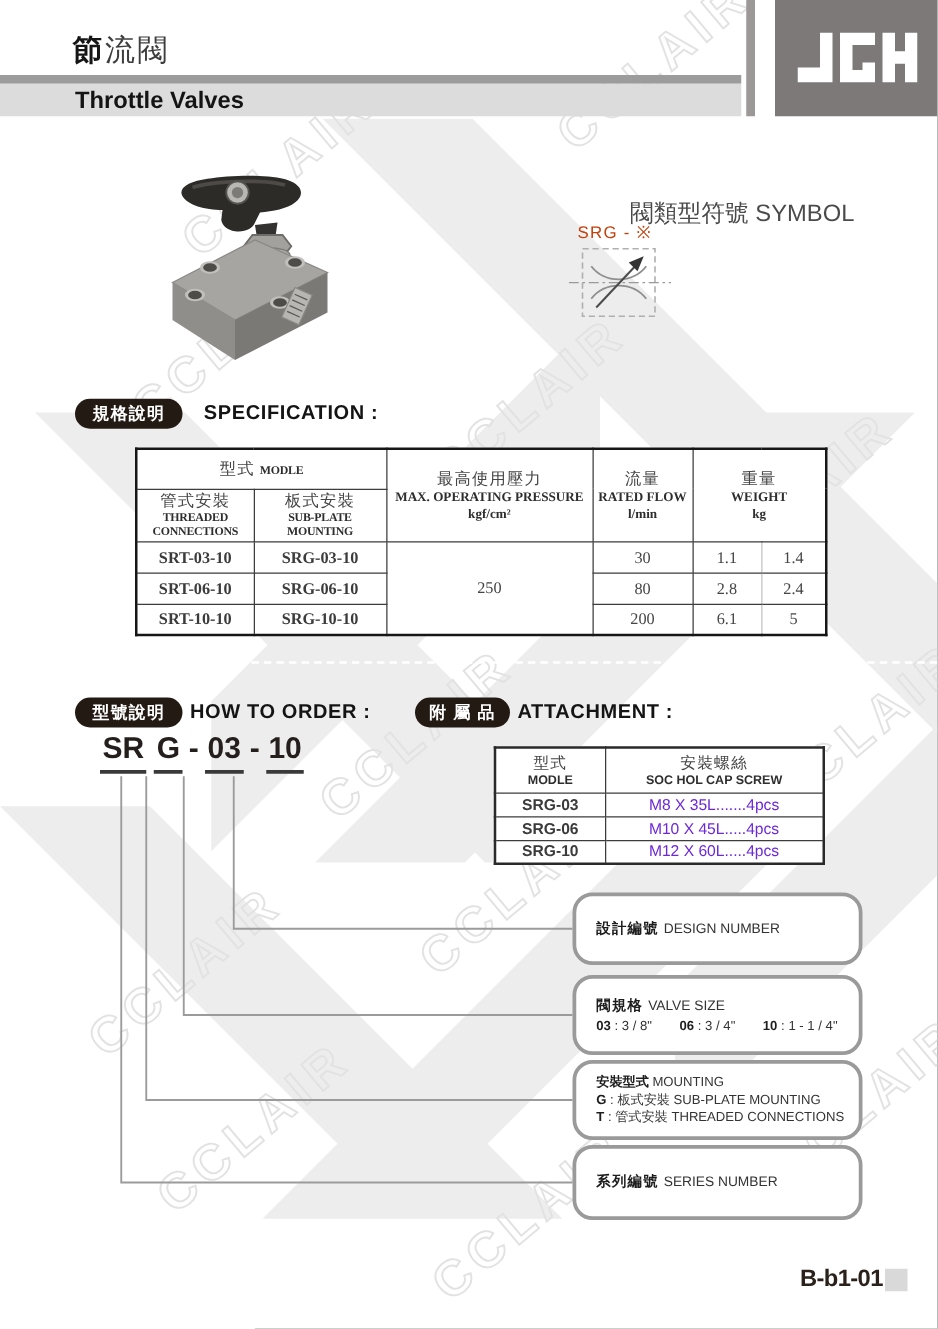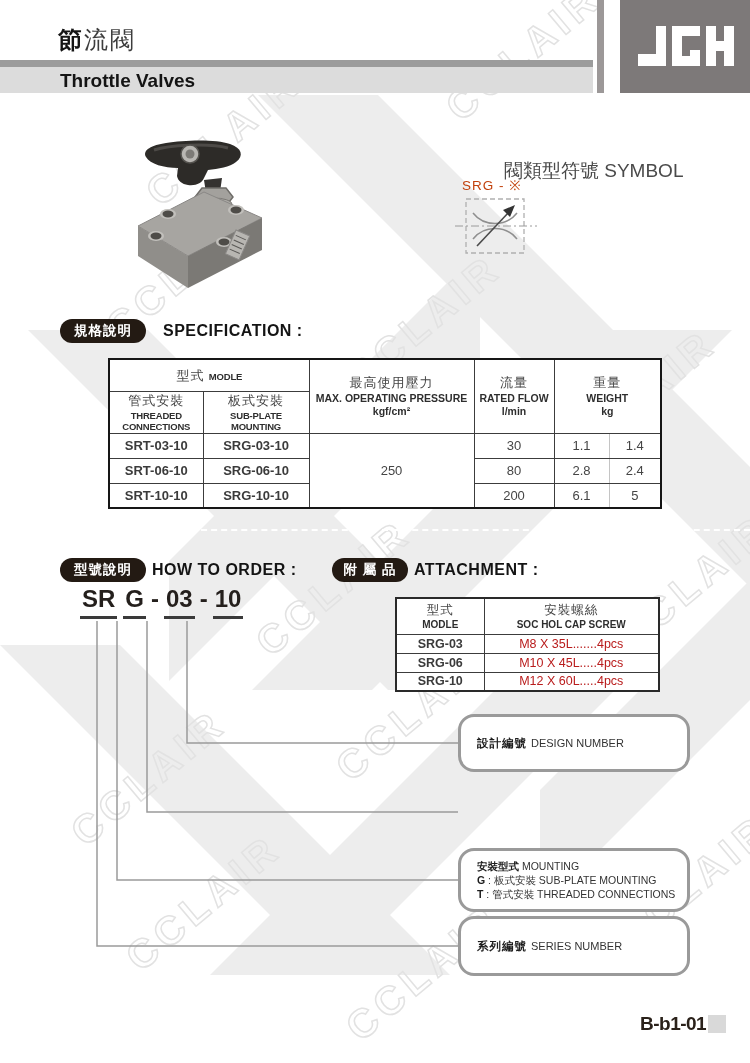--- a/index.html
+++ b/index.html
@@ -22,21 +22,21 @@
   
   .pill{position:absolute;z-index:2;background:#231a13;color:#fff;border-radius:13px;height:24px;
         line-height:24px;text-align:center;font-weight:bold;font-size:13.5px;letter-spacing:1px;}
   .sec-title{position:absolute;z-index:2;font-weight:800;font-size:16px;color:#141414;letter-spacing:.5px;}
   
   .valve{position:absolute;left:124px;top:130px;z-index:2;}
   .sym-l1{position:absolute;left:462px;top:158px;z-index:2;font-size:19px;color:#4a4a4a;margin-left:42px;}
   .sym-l2{position:absolute;left:462px;top:176px;z-index:2;font-size:13.5px;color:#c2410c;letter-spacing:1px;}
   .sym-svg{position:absolute;left:455px;top:194px;z-index:2;}
   
-  .spec-wrap{position:absolute;left:108px;top:358px;z-index:2;}
+  .spec-wrap{position:absolute;left:108px;top:358px;z-index:2;font-family:Liberation Serif, serif;}
   table.spec{border-collapse:collapse;table-layout:fixed;width:552px;border:2px solid #161616;background:#fff;}
   table.spec th,table.spec td{border:1px solid #3c3c3c;padding:0;text-align:center;vertical-align:middle;}
   .hz{font-size:13px;font-weight:normal;color:#454545;letter-spacing:1px;}
   .he{font-size:9.5px;font-weight:bold;color:#2e2e2e;line-height:1.18;letter-spacing:-.2px;}
   .hp{font-size:10.5px;font-weight:bold;color:#2e2e2e;line-height:1.25;}
   .model-cell{font-weight:bold;font-size:13px;color:#3b3b3b;}
   .num-cell{font-size:13px;color:#454545;}
   .wlight{border-right:1px solid #c4c4c4 !important;}
   tr.r1{height:32px;} tr.r2{height:42px;} tr.rd{height:25px;}
   
@@ -45,21 +45,21 @@
   .code .gap{display:inline-block;width:6px;}
   .code .dash{display:inline-block;margin:0 5px;}
   .conn{position:absolute;left:0;top:0;z-index:1;pointer-events:none;}
   
   .att-wrap{position:absolute;left:395px;top:597px;z-index:2;}
   table.att{border-collapse:collapse;table-layout:fixed;width:263px;border:2px solid #2a2a2a;background:#fff;}
   table.att th,table.att td{border:1px solid #3c3c3c;padding:0;text-align:center;vertical-align:middle;}
   .az{font-size:12.5px;font-weight:normal;color:#454545;letter-spacing:1px;}
   .ae{font-size:10px;font-weight:bold;color:#2e2e2e;line-height:1.2;}
   .am{font-weight:bold;font-size:12.5px;color:#3b3b3b;}
-  .as{font-size:12.5px;color:#b91c1c;}
+  .as{font-size:12.5px;color:#6d28d9;}
   tr.ah{height:36px;} tr.ar{height:19px;}
   
   .callout{position:absolute;left:458px;width:232px;z-index:2;background:#fff;border:3px solid #9a9a9a;
            border-radius:16px;box-sizing:border-box;display:flex;flex-direction:column;justify-content:center;
            padding-left:16px;}
   .co-line{font-size:11px;color:#333;line-height:14px;}
   .co-line b{font-size:11.5px;color:#1d1d1d;margin-right:4px;letter-spacing:1px;}
   .co-opts{display:flex;gap:22px;font-size:10.5px;color:#333;margin-top:3px;}
   .co-opts b{color:#1d1d1d;}
   .co-small{font-size:10.5px;color:#333;line-height:14px;}
@@ -294,20 +294,30 @@
     </tbody>
       </table>
   </div>
 
   <div class="callout" style="top:714px;height:58px">
     <div class="co-line">
       <b>設計編號</b><span>DESIGN NUMBER</span>
     </div>
   </div>
 
+  <div class="callout" style="top:780px;height:64px">
+    <div class="co-line">
+      <b>閥規格</b><span>VALVE SIZE</span>
+    </div>
+    <div class="co-opts">
+      <span><b>03</b><span> : </span><span>3 / 8"</span></span>
+      <span><b>06</b><span> : </span><span>3 / 4"</span></span>
+      <span><b>10</b><span> : </span><span>1 - 1 / 4"</span></span>
+    </div>
+  </div>
 
   <div class="callout" style="top:916px;height:60px">
     <div class="co-line">
       <b>系列編號</b><span>SERIES NUMBER</span>
     </div>
   </div>
 
   <div class="callout" style="top:848px;height:64px">
     <div class="co-small">
       <b>安裝型式</b> <span>MOUNTING</span>

